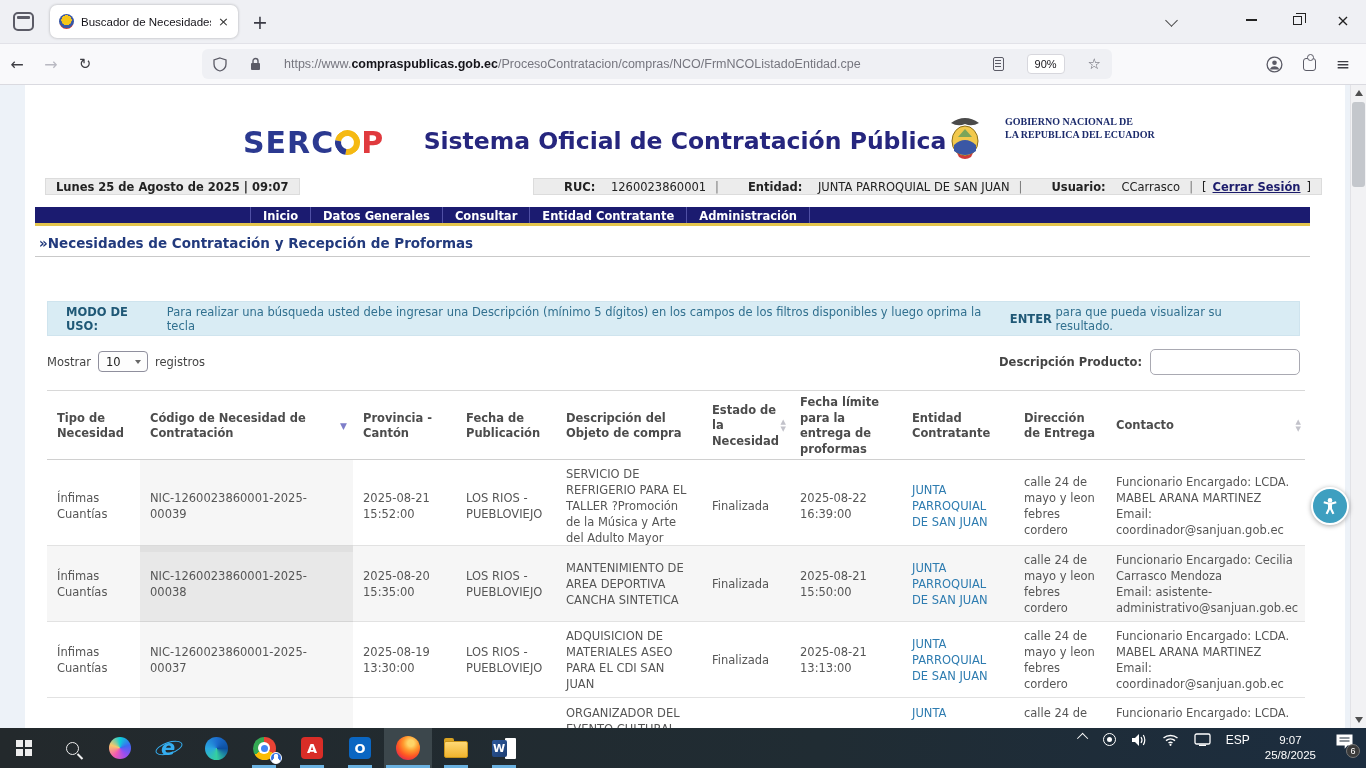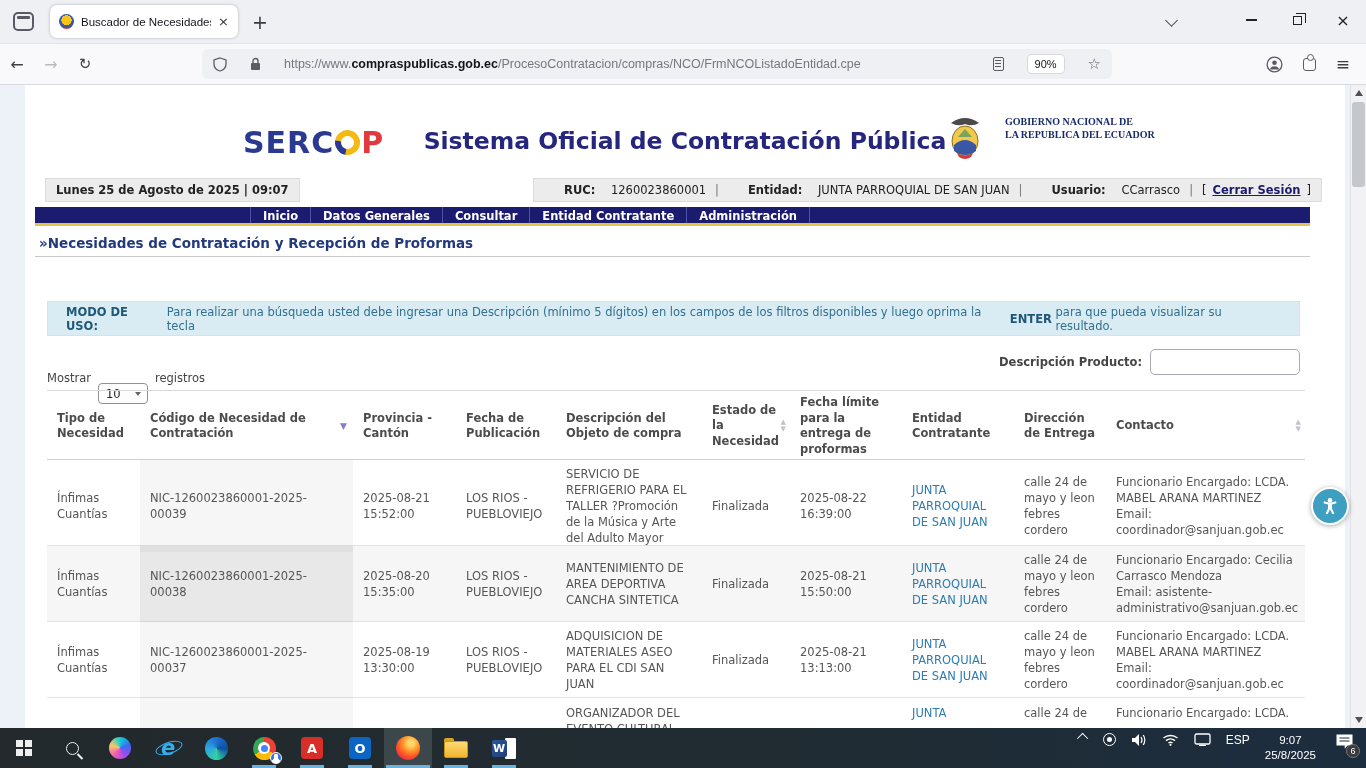--- a/index.html
+++ b/index.html
@@ -52,21 +52,21 @@
 
   .logo { position:absolute; left:218px; top:40px; font-size:30px; font-weight:700; letter-spacing:1px; display:flex; align-items:center; }
   .logo-serc { color:#2b3990; }
   .logo-o { width:25px; height:25px; border-radius:50%; border:6px solid #f5b913; border-left-color:#2b3990; transform:rotate(-35deg); margin:0 1px; }
   .logo-p { color:#e03a3e; }
   .main-title { position:absolute; left:360px; top:42px; width:600px; text-align:center;
                 font-size:23.5px; font-weight:700; color:#26267e; }
   .govblock { position:absolute; left:920px; top:30px; display:flex; align-items:flex-start; gap:20px; }
   .govtext { font-family:"Liberation Serif",serif; font-size:10px; font-weight:700; color:#1b2a6b; line-height:1.3; }
 
-  .chip { position:absolute; top:93px; background:#ececec; border:1px solid #dcdcdc; height:24px;
+  .chip { position:absolute; top:93px; background:#ececec; border:1px solid #dcdcdc; height:17px;
           display:flex; align-items:center; padding:0 10px; font-size:11.5px; color:#222; }
   .chip b { font-weight:700;margin-left:20px; }
   .date-chip { left:20px; font-weight:600; }
   .session-chip { right:23px; gap:6px; }
   .sep { color:#777; padding:0 3px; }
   .logout { font-weight:700; color:#1b1b6b; text-decoration:underline; }
 
   .mainnav { position:absolute; left:10px; top:122px; width:1275px; height:19px; background:#1b1b70;
              border-bottom:3px solid #e3c44d; display:flex; padding-left:215px; }
   .nav-item { font-size:11.5px; font-weight:700; color:#fff; line-height:19px; padding:0 12px;
@@ -77,21 +77,21 @@
   .heading-rule { position:absolute; left:10px; top:171px; width:1275px; height:1px; background:#c9c9c9; }
 
   .usagebox { position:absolute; left:22px; top:216px; width:1253px; height:35px; background:#d9ecf4;
               border:1px solid #cfe4ee; display:flex; align-items:center; padding:0 18px;
               font-size:11.5px; color:#31708f; }
   .usagebox b { color:#1f5876; }
   .usagebox .spc { white-space:pre; }
 
   .length-row { position:absolute; left:22px; top:266px; display:flex; align-items:center; gap:7px; font-size:11.5px; color:#444; }
   .select { width:50px; height:21px; background:#fdfdfd; border:1px solid #8f8f9d; border-radius:4px;
-            font-size:11.5px; color:#222; display:flex; align-items:center; padding-left:7px; position:relative;margin-top:32px; }
+            font-size:11.5px; color:#222; display:flex; align-items:center; padding-left:7px; position:relative; }
   .select::after { content:""; position:absolute; right:6px; top:8px; border-left:3.5px solid transparent; border-right:3.5px solid transparent; border-top:4.5px solid #666; }
   .filter-row { position:absolute; top:264px; right:45px; display:flex; align-items:center; gap:8px; font-size:11.5px; font-weight:600; color:#444; }
   .filter-input { width:150px; height:26px; border:1px solid #a9a9b2; border-radius:5px; background:#fff; font-size:12px; padding:0 6px; }
 
   
   .tbl { position:absolute; left:22px; top:305px; width:1258px; font-size:11.5px; color:#565656; }
   .t-row { display:grid; grid-template-columns:93px 213px 103px 100px 146px 88px 112px 112px 92px 199px;
            border-bottom:1px solid #e2e2e2; }
   .t-head { border-top:1px solid #d8d8d8; border-bottom:1px solid #d0d0d0; height:70px; }
   .th { font-weight:700; color:#4c4c4c; display:flex; align-items:center; padding:4px 10px; position:relative; line-height:1.35; }

